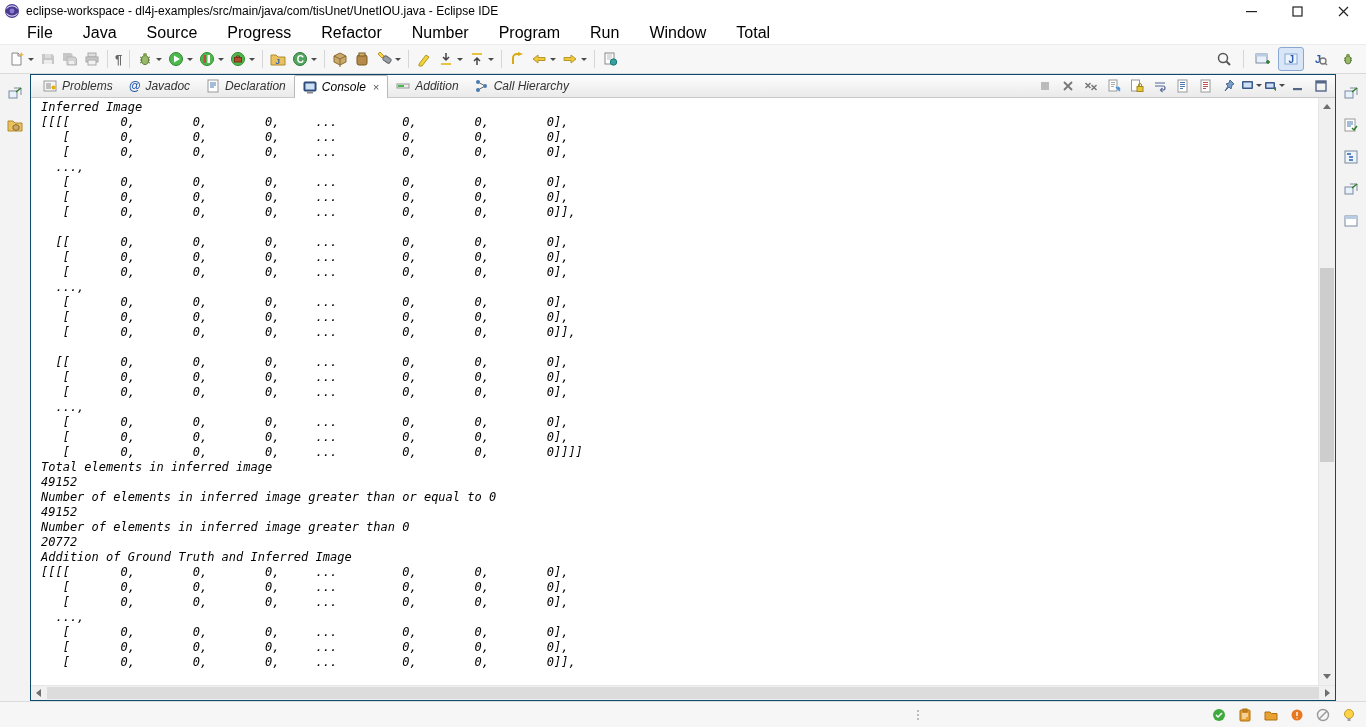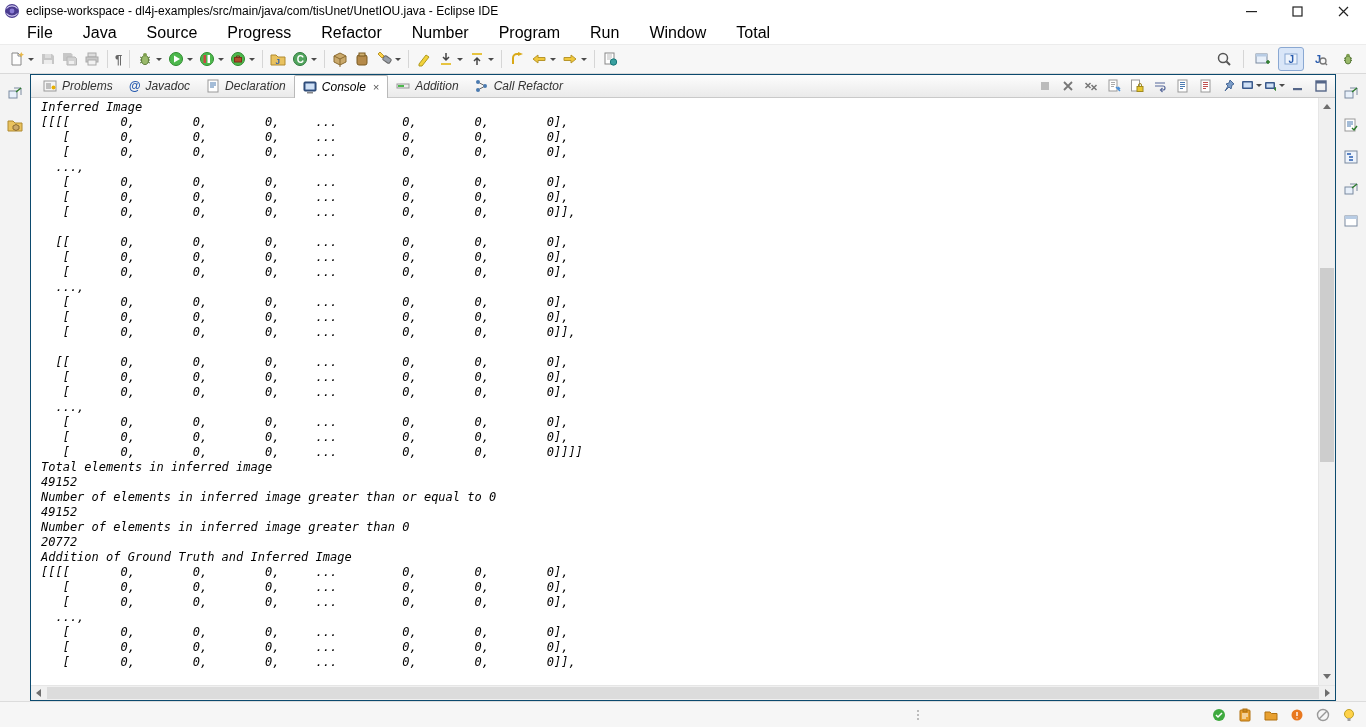--- a/index.html
+++ b/index.html
@@ -351,21 +351,21 @@
           </svg>
         <span>Addition</span>
       </div>
       <div class="tab">
         <svg width="14" height="14">
             <circle cx="3" cy="3" r="2" fill="#4a7ab0"></circle>
             <circle cx="10" cy="7" r="2" fill="#4a7ab0"></circle>
             <circle cx="3" cy="11" r="2" fill="#4a7ab0"></circle>
             <path d="M4.5 4l4 2M4.5 10l4-2" stroke="#666666"></path>
           </svg>
-        <span>Call Refactor</span>
+        <span>Call Hierarchy</span>
       </div>
 
       <div class="tabbar-right">
         <button class="vbtn">
             <svg width="14" height="14">
               <rect x="3" y="3" width="8" height="8" fill="#bbbbbb"></rect>
             </svg>
           </button>
         <button class="vbtn">
             <svg width="14" height="14">

